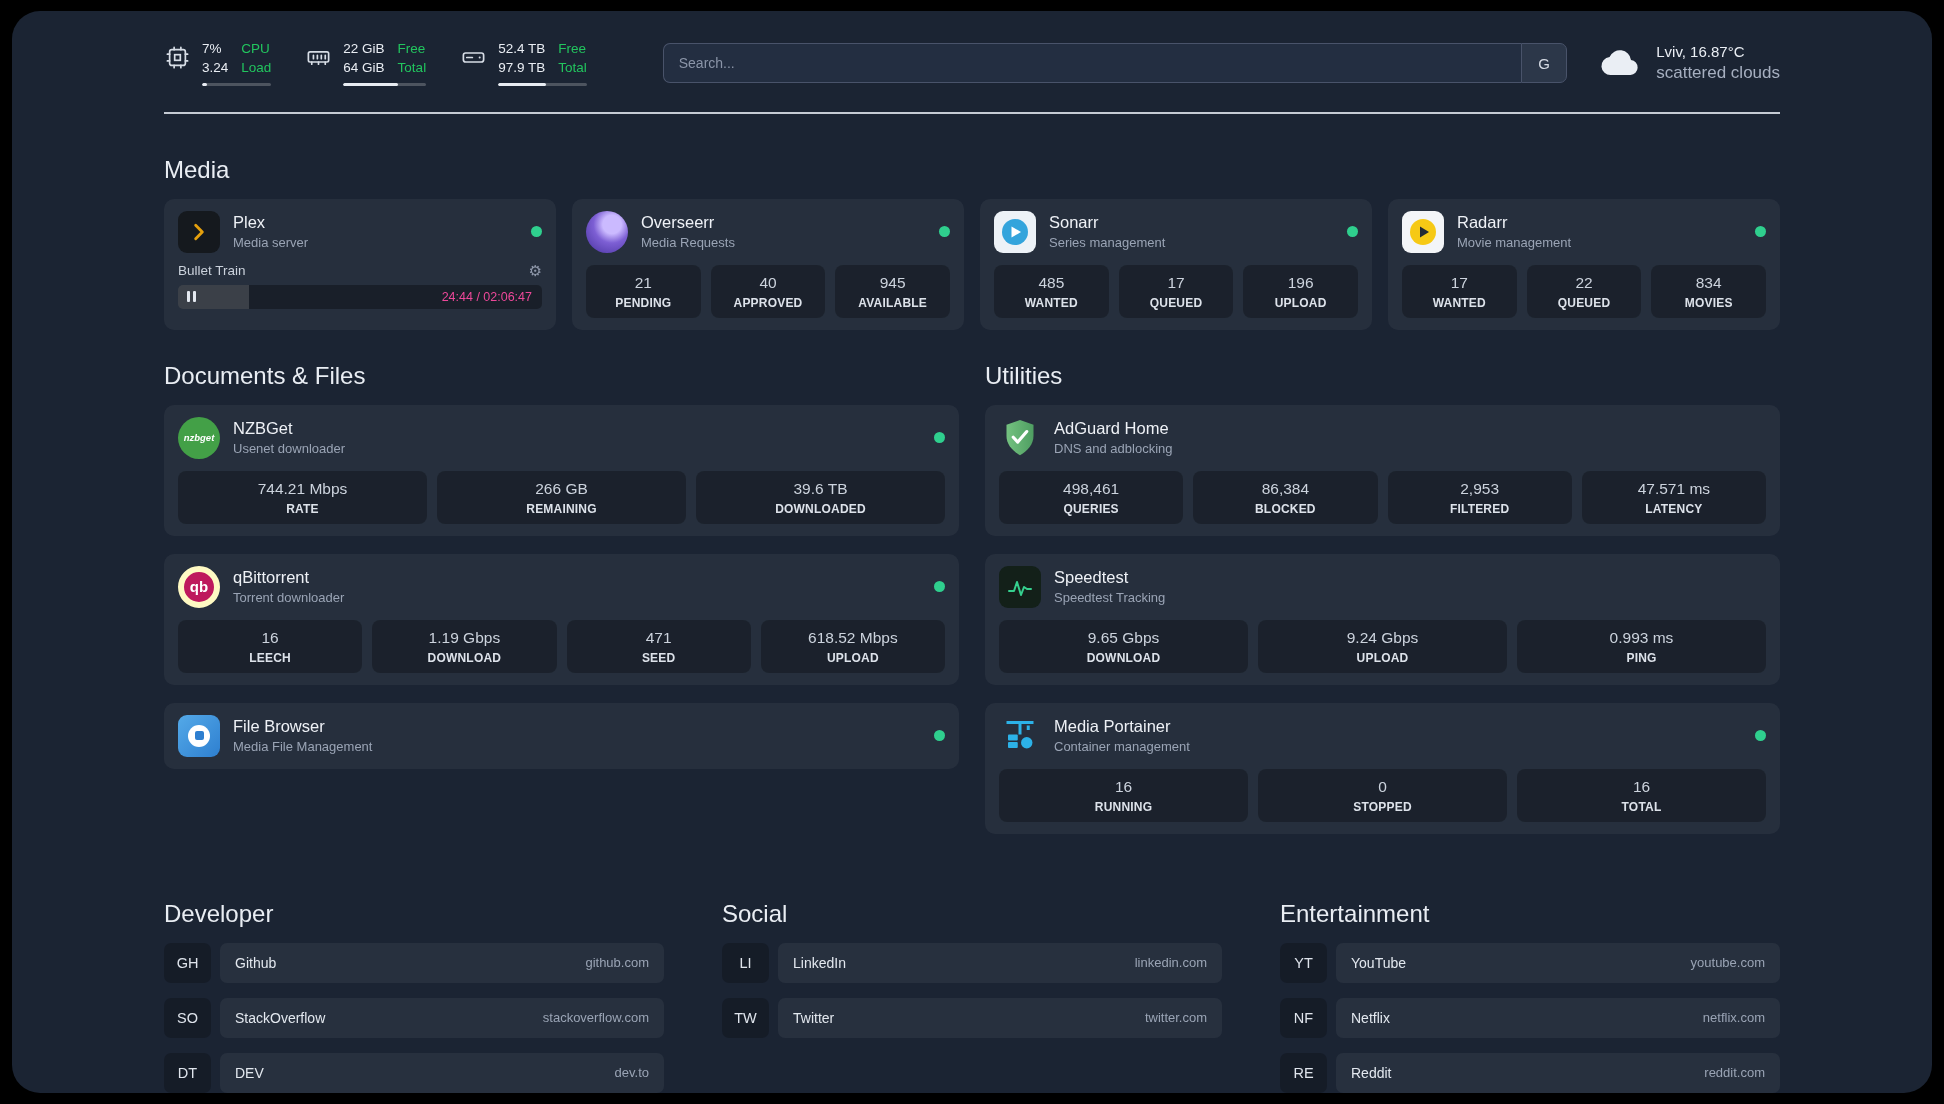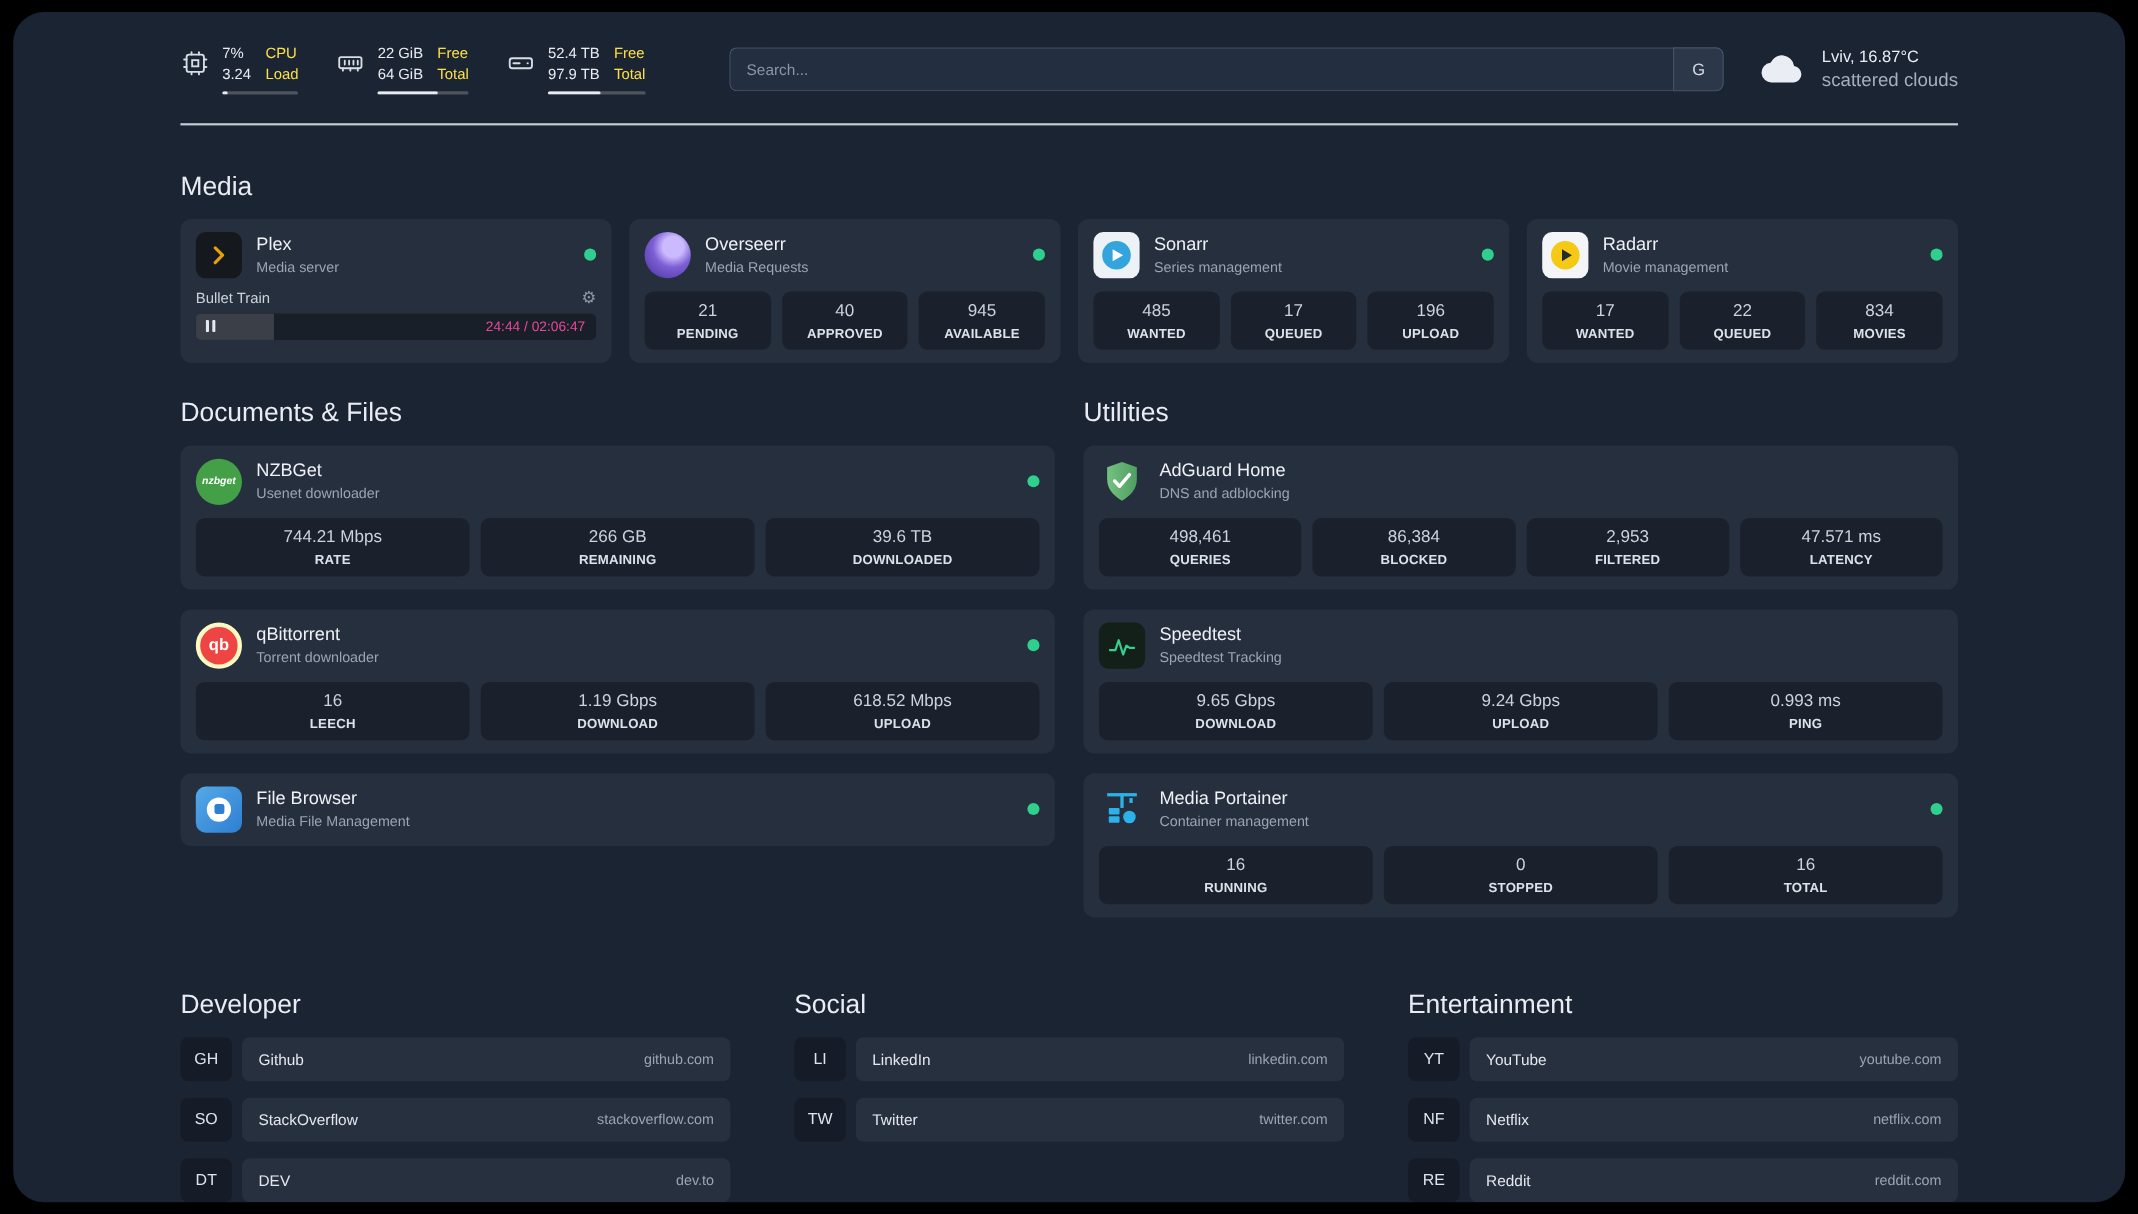--- a/index.html
+++ b/index.html
@@ -12,21 +12,21 @@
   .container { width:1616px; margin:0 auto; }
 
   
   .topbar { display:flex; align-items:center; }
   .res { display:flex; gap:11px; align-items:flex-start; margin-right:34px; }
   .res-icon { margin-top:3px; display:flex; }
   .res-body { display:flex; flex-direction:column; }
   .res-cols { display:flex; gap:13px; }
   .res-col { display:flex; flex-direction:column; gap:2px; font-size:13.5px; line-height:1.25; }
   .res-col.vals { color:#e9edf3; }
-  .res-col.labs { color:#fde047; }
+  .res-col.labs { color:#22c55e; }
   .meter { margin-top:6px; height:3px; border-radius:2px; background:rgba(255,255,255,.22); overflow:hidden; }
   .meter-fill { height:100%; background:#e8ecf2; border-radius:2px; }
 
   .search { flex:1; display:flex; margin:0 30px 0 6px;padding-left:36px; }
   .search input {
     flex:1; height:40px; background:#232e41; border:1px solid #49536a; border-right:none;
     border-radius:7px 0 0 7px; color:#dfe4ec; padding:0 15px; font-size:14px; outline:none;
     font-family:"Liberation Sans", sans-serif;
   }
   .search input::placeholder { color:#8b95a8; }
@@ -75,21 +75,21 @@
   .col .card { margin-bottom:18px; }
   .col .card:last-child { margin-bottom:0; }
 
   
   .tile-plex { background:#15191e; border-radius:9px; }
   .tile-overseerr { border-radius:50%; background:radial-gradient(circle at 62% 32%, #cbbaff 0 24%, #7d5fd4 48%, #45309c 100%); }
   .tile-sonarr { background:#edf2f7; border-radius:9px; }
   .tile-radarr { background:#f3f5f8; border-radius:9px; }
   .tile-nzbget { background:#43a047; border-radius:50%; }
   .nzb-text { color:#fff; font-size:9.5px; font-weight:700; font-style:italic; }
-  .tile-qb { background:#ef4444; border-radius:50%; border:4px solid #fef9c3; }
+  .tile-qb { background:#be185d; border-radius:50%; border:6px solid #fef9c3; }
   .qb-text { color:#fff; font-size:15px; font-weight:700; }
   .tile-fb { background:linear-gradient(135deg,#54a9e8,#2e7fd0); border-radius:9px; }
   .fb-disc { width:22px; height:22px; border-radius:50%; background:#fff; display:flex; align-items:center; justify-content:center; }
   .fb-core { width:9px; height:9px; border-radius:2px; background:#2e7fd0; }
   .tile-speedtest { background:#132019; border-radius:9px; }
 
   
   .bookmarks-grid { display:grid; grid-template-columns:repeat(3,1fr); gap:58px; margin-top:66px; padding-bottom:40px; }
   .bm-row { display:flex; align-items:stretch; gap:9px; margin-bottom:15px; height:40px; }
   .bm-abbr {
@@ -375,20 +375,24 @@
           <div class="stats">
             <div class="stat">
                 <div class="stat-v">16</div>
                 <div class="stat-l">LEECH</div>
               </div>
             <div class="stat">
                 <div class="stat-v">1.19 Gbps</div>
                 <div class="stat-l">DOWNLOAD</div>
               </div>
             <div class="stat">
+                <div class="stat-v">471</div>
+                <div class="stat-l">SEED</div>
+              </div>
+            <div class="stat">
                 <div class="stat-v">618.52 Mbps</div>
                 <div class="stat-l">UPLOAD</div>
               </div>
           </div>
         </div>
 
         <div class="card">
           <div class="card-head">
             <span class="svc-icon tile-fb">
               <span class="fb-disc">

